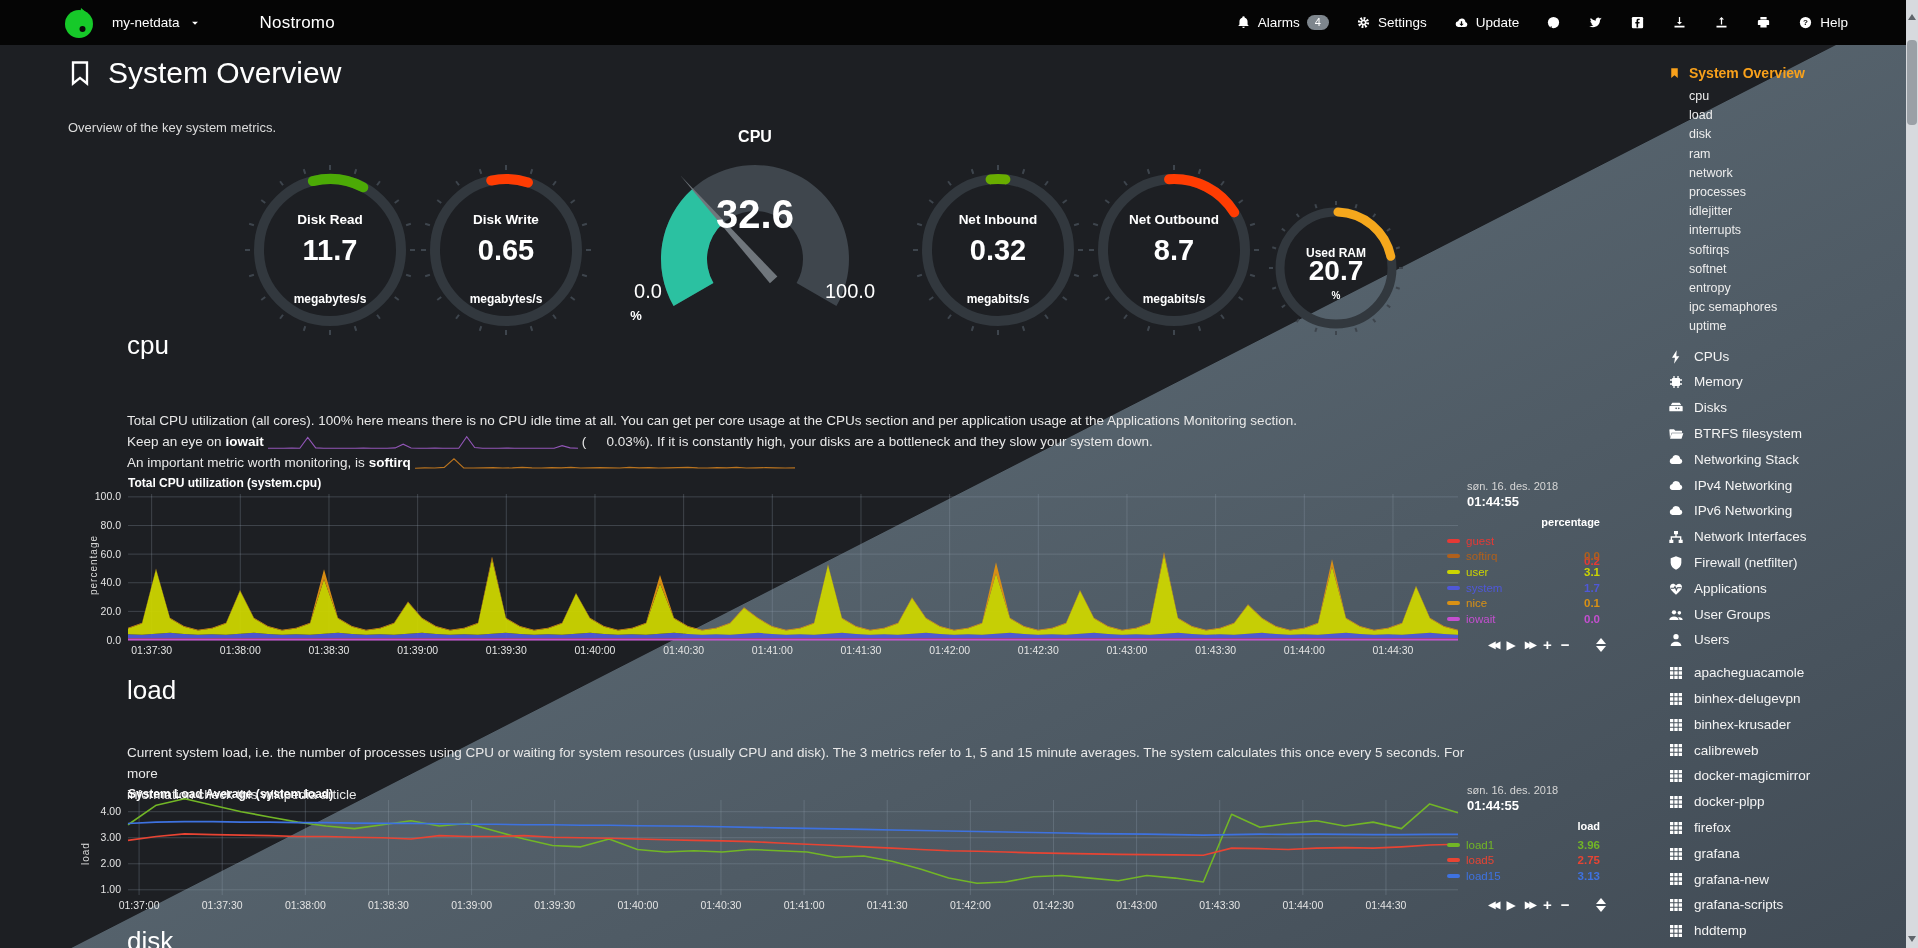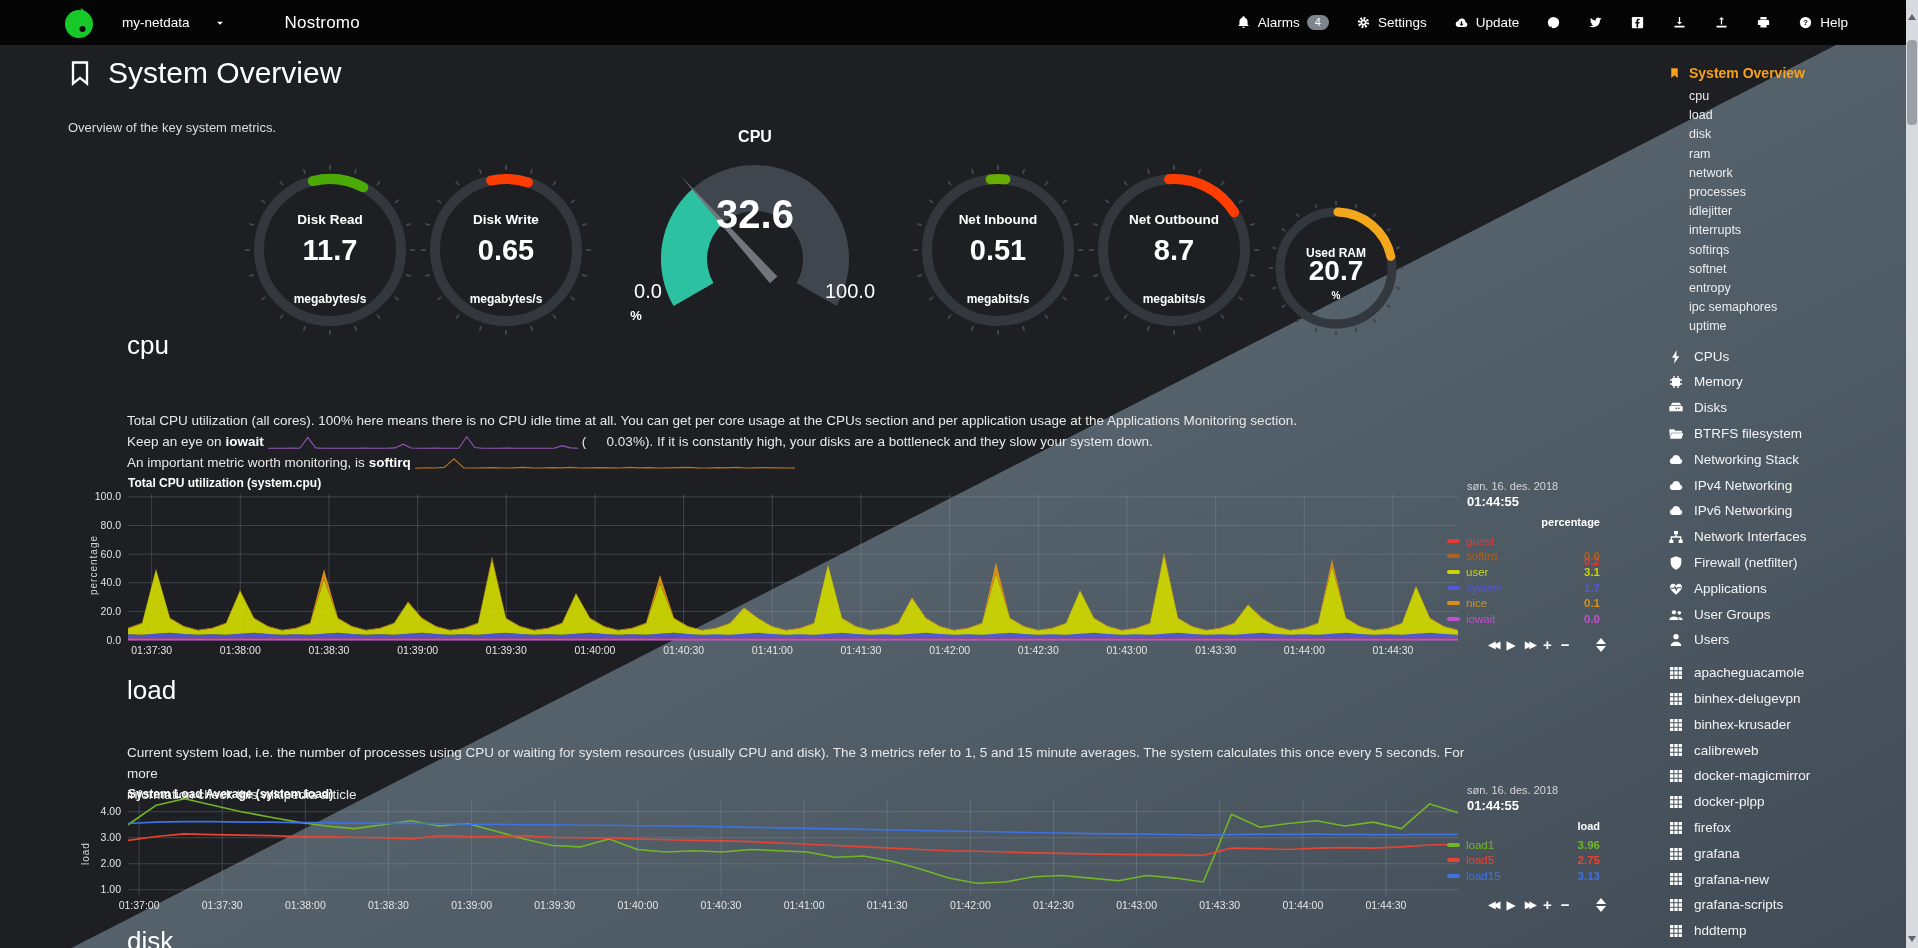--- a/index.html
+++ b/index.html
@@ -7,21 +7,21 @@
     width:1918px;height:948px;overflow:hidden;position:relative;
     font-family:"Liberation Sans",sans-serif;color:#e6e6e6;
     background:
       linear-gradient(152.9deg,#1d1f23 0%,#1d1f23 51%,rgba(0,0,0,0) 51.05%),
       linear-gradient(152.9deg,#5d6b75 30%,#414b55 100%);
   }
   .abs{position:absolute}
   
   .navbar{position:absolute;top:0;left:0;right:0;height:45px;background:#050505;display:flex;align-items:center;z-index:10}
   .logo{margin-left:62px;width:34px;height:34px}
-  .hostname{margin-left:26px;display:flex;align-items:center;gap:23px;color:#fff;font-size:13.5px;cursor:pointer}
+  .hostname{margin-left:16px;display:flex;align-items:center;gap:8px;color:#fff;font-size:13.5px;cursor:pointer}
   .brand{margin-left:58px;color:#fff;font-size:17px;letter-spacing:.2px}
   .nav-right{margin-left:auto;display:flex;align-items:center;gap:27px;padding-right:70px}
   .nav-item{display:flex;align-items:center;gap:7px;color:#fff;font-size:13.5px;cursor:pointer;white-space:nowrap}
   .ic{width:15px;height:15px;fill:#fff;display:block}
   .ic-sm{width:14px;height:14px}
   .badge{background:#7e868d;color:#fff;border-radius:10px;font-size:11px;padding:2px 8px;line-height:1}
   
   .scrollbar{position:absolute;top:0;right:0;width:12px;height:948px;background:#d7dade;z-index:40}
   .sb-arrow{position:absolute;left:2px;width:0;height:0;border-left:4px solid transparent;border-right:4px solid transparent}
   .sb-up{top:14px;border-bottom:6px solid #60656b}
@@ -504,21 +504,21 @@
         <line x1="11.915478696387723" y1="112.72135954999581" x2="7.160196114911955" y2="114.26644452187054" stroke="#3e454d" stroke-width="2"></line>
         <line x1="8" y1="88.00000000000001" x2="3" y2="88.00000000000001" stroke="#3e454d" stroke-width="2"></line>
         <line x1="11.915478696387709" y1="63.27864045000422" x2="7.16019611491194" y2="61.73355547812949" stroke="#3e454d" stroke-width="2"></line>
         <line x1="23.27864045000419" y1="40.97717981660217" x2="19.23355547812946" y2="38.0382535551398" stroke="#3e454d" stroke-width="2"></line>
         <line x1="40.97717981660213" y1="23.278640450004218" x2="38.03825355513976" y2="19.233555478129475" stroke="#3e454d" stroke-width="2"></line>
         <line x1="63.27864045000419" y1="11.915478696387723" x2="61.733555478129446" y2="7.160196114911955" stroke="#3e454d" stroke-width="2"></line>
         <circle cx="88" cy="88" r="71" fill="none" stroke="#32383e" stroke-width="10"></circle>
         <path d="M 80.5784791079966 17.388945428852594 A 71 71 0 0 1 95.4215208920034 17.388945428852594" fill="none" stroke="#69ad00" stroke-width="10" stroke-linecap="round"></path>
       </svg>
       <div class="glabel">Net Inbound</div>
-      <div class="gval">0.51</div>
+      <div class="gval">0.32</div>
       <div class="gunits">megabits/s</div>
     </div>
     <div class="gauge" style="left: 1086px; top: 162px;">
       <svg width="176" height="176">
         <line x1="88" y1="8" x2="88" y2="3" stroke="#3e454d" stroke-width="2"></line>
         <line x1="112.7213595499958" y1="11.915478696387723" x2="114.26644452187053" y2="7.160196114911955" stroke="#3e454d" stroke-width="2"></line>
         <line x1="135.02282018339787" y1="23.278640450004204" x2="137.9617464448602" y2="19.23355547812946" stroke="#3e454d" stroke-width="2"></line>
         <line x1="152.72135954999578" y1="40.977179816602145" x2="156.76644452187054" y2="38.03825355513978" stroke="#3e454d" stroke-width="2"></line>
         <line x1="164.0845213036123" y1="63.278640450004204" x2="168.83980388508803" y2="61.73355547812947" stroke="#3e454d" stroke-width="2"></line>
         <line x1="168" y1="88" x2="173" y2="88" stroke="#3e454d" stroke-width="2"></line>

